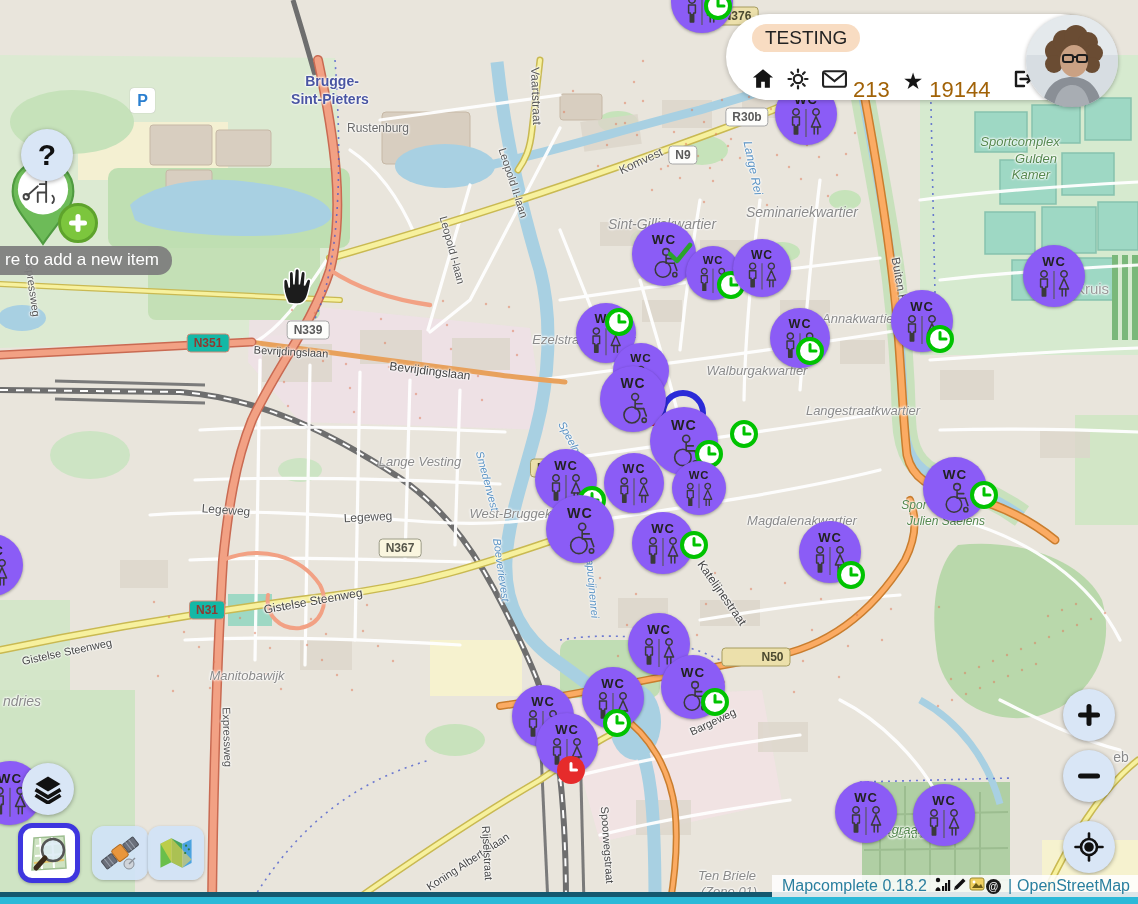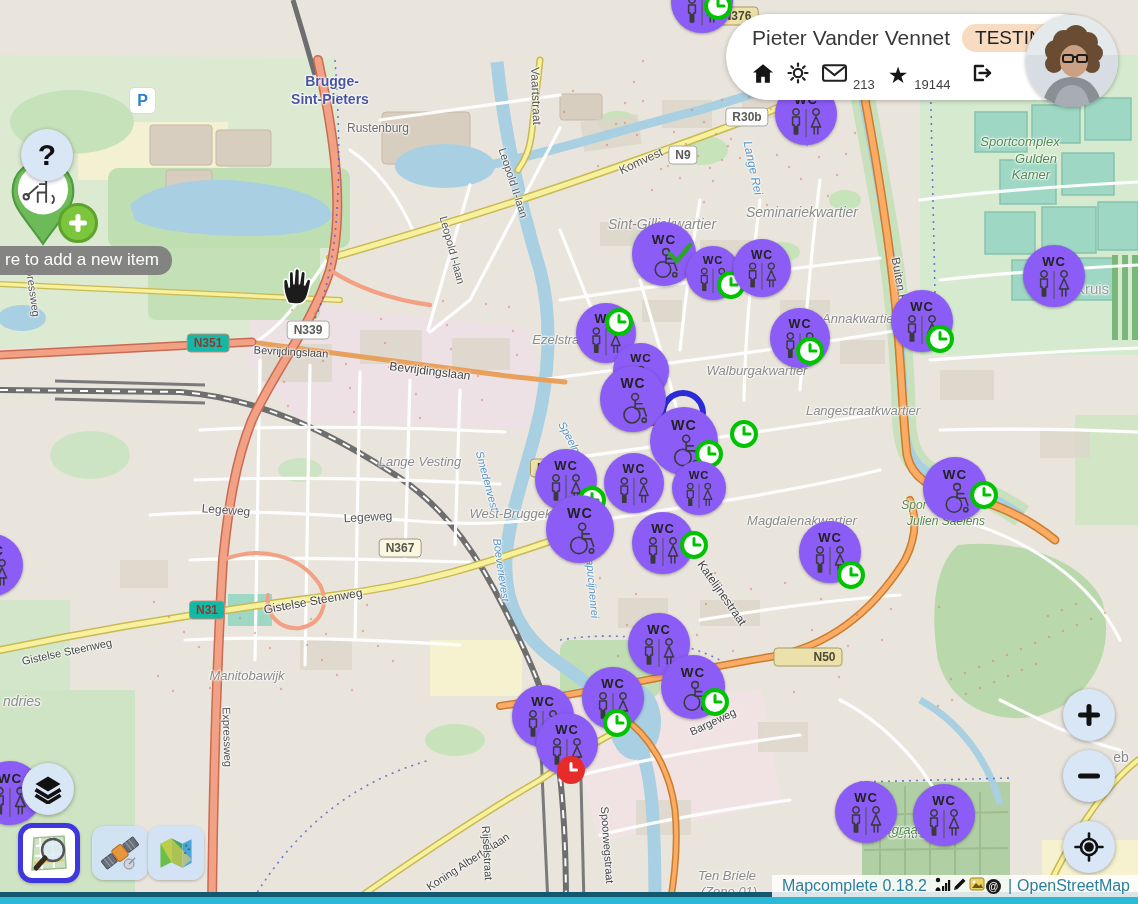--- a/index.html
+++ b/index.html
@@ -24,21 +24,21 @@
   #searchbar{position:absolute;left:16px;top:14px;width:511px;height:42px;background:#fff;border-radius:22px;
     z-index:20;display:flex;align-items:center;box-shadow:0 1px 4px rgba(0,0,0,.3);padding:0 10px 0 18px;box-sizing:border-box;}
   #searchbar input{flex:1;border:none;outline:none;font-size:22px;color:#444;background:transparent;font-family:inherit;}
   #searchbar input::placeholder{color:#b3b3b3;}
   #search-btn{width:36px;height:36px;display:flex;align-items:center;justify-content:center;cursor:pointer;}
   #user-panel{position:absolute;left:726px;top:14px;width:378px;height:86px;background:#fff;border-radius:43px;
     z-index:30;box-shadow:0 1px 5px rgba(0,0,0,.25);padding:10px 0 0 26px;box-sizing:border-box;}
   .u-row1{display:flex;align-items:center;gap:12px;font-size:21px;color:#383838;}
   .u-badge{background:#f8dcc2;border-radius:999px;padding:3px 13px;font-size:19px;color:#222;}
   .u-row2{display:flex;align-items:center;gap:13px;margin-top:7px;font-size:20px;color:#222;}
-  .u-count{font-size:13px;color:#404040;margin-left:-7px;margin-top:18px;}
+  .u-count{font-size:22px;color:#a16207;margin-left:-7px;margin-top:18px;}
   #avatar{position:absolute;left:1026px;top:15px;width:92px;height:92px;border-radius:50%;overflow:hidden;z-index:31;
     box-shadow:0 1px 4px rgba(0,0,0,.3);}
   #help-btn{left:21px;top:129px;z-index:22;font-size:30px;font-weight:bold;color:#111;}
   #add-pin{position:absolute;left:4px;top:158px;z-index:20;}
   #plus-btn{position:absolute;left:58px;top:203px;width:40px;height:40px;border-radius:50%;z-index:22;
     background:#7cc63d;border:3px solid #5ea32c;display:flex;align-items:center;justify-content:center;cursor:pointer;box-sizing:border-box;}
   #tooltip{position:absolute;left:0;top:246px;height:27px;background:rgba(125,125,125,.93);color:#fff;
     border-radius:0 14px 14px 0;font-size:17px;display:flex;align-items:center;padding:0 13px 2px 5px;z-index:21;}
   #hand{position:absolute;left:279px;top:266px;z-index:24;}
   #layers-btn{left:22px;top:763px;}
@@ -460,21 +460,21 @@
       <div class="maplabel" style="left: 1121px; top: 757px; font-size: 14px; color: rgb(138, 138, 138); transform: translate(-50%, -50%) rotate(0deg);">eb</div>
     </div>
   <div id="badges-layer">
       <div class="roadbadge rb-tan" style="left: 737px; top: 16px;">N376</div>
       <div class="roadbadge rb-white" style="left: 747px; top: 117px;">R30b</div>
       <div class="roadbadge rb-white" style="left: 683px; top: 155px;">N9</div>
       <div class="roadbadge rb-white" style="left: 308px; top: 330px;">N339</div>
       <div class="roadbadge rb-salmon" style="left: 208px; top: 343px;">N351</div>
       <div class="roadbadge rb-salmon" style="left: 207px; top: 610px;">N31</div>
       <div class="roadbadge rb-cream" style="left: 400px; top: 548px;">N367</div>
-      <div class="roadbadge rb-tan" style="left: 808px; top: 657px; padding-left: 39px;">N50</div>
+      <div class="roadbadge rb-tan" style="left: 756px; top: 657px; padding-left: 39px;">N50</div>
       <div class="roadbadge rb-tan" style="left: 548px; top: 468px;">R30</div>
     </div>
 
   <div id="deco-layer">
     <div style="position:absolute;left:636px;top:392px;">
       <svg width="34" height="34" viewBox="0 0 34 34">
           <path d="M17,17 L31.5,9.3 A17,17 0 1 0 31.5,24.7 Z" fill="#e62e2e"></path>
         </svg>
     </div>
     <div style="position:absolute;left:660px;top:390px;">
@@ -974,21 +974,20 @@
           </g>
         </svg>
       </div>
     </div>
 
   <div id="parking">P</div>
 
 
   <div id="user-panel">
     <div class="u-row1">
-      <span>Pieter Vander Vennet</span>
       <span class="u-badge">TESTING</span>
     </div>
     <div class="u-row2">
       <span>
         <svg width="22" height="21" viewBox="0 0 24 22">
             <path d="M12,1 L1,10 H4.5 V21 H10 V14.5 H14 V21 H19.5 V10 H23 Z" fill="#151515"></path>
           </svg>
       </span>
       <span>
         <svg width="22" height="22" viewBox="0 0 22 22" stroke="#222" stroke-width="2.2" stroke-linecap="round" fill="none">

